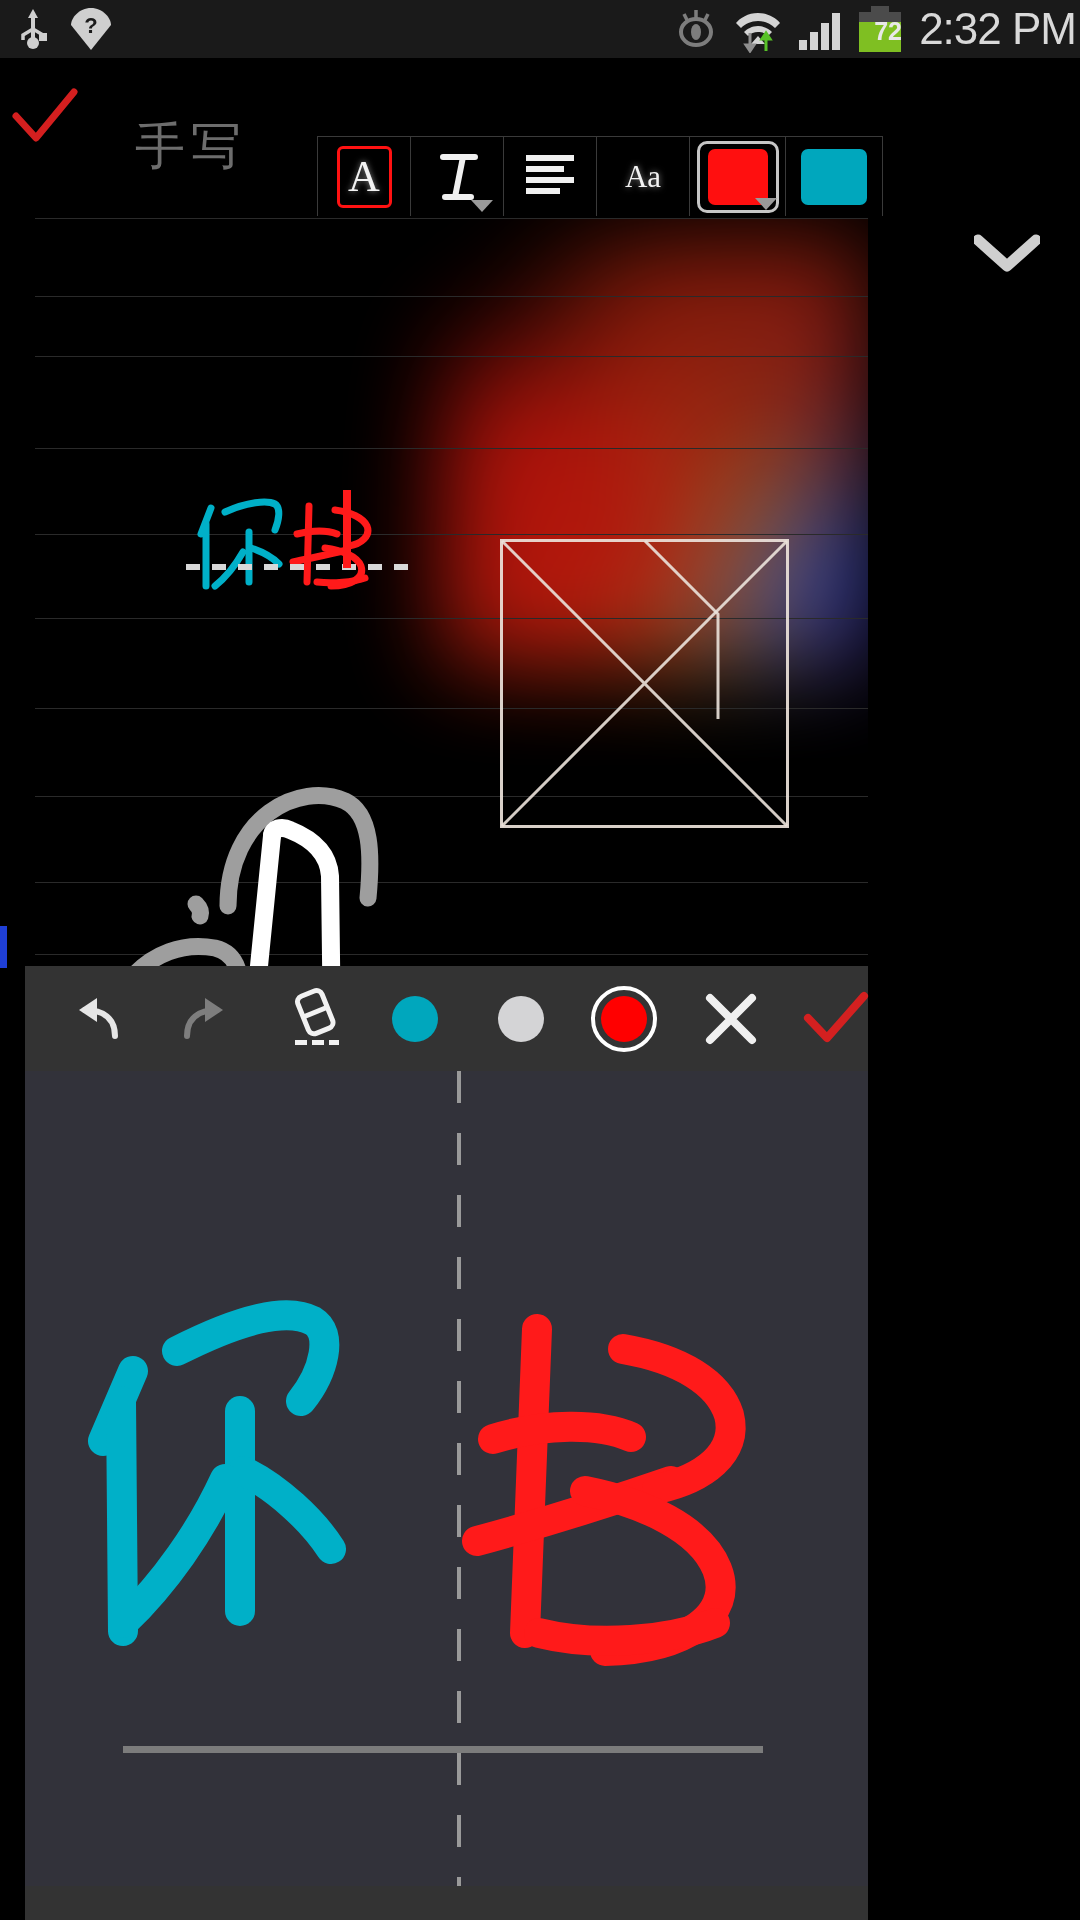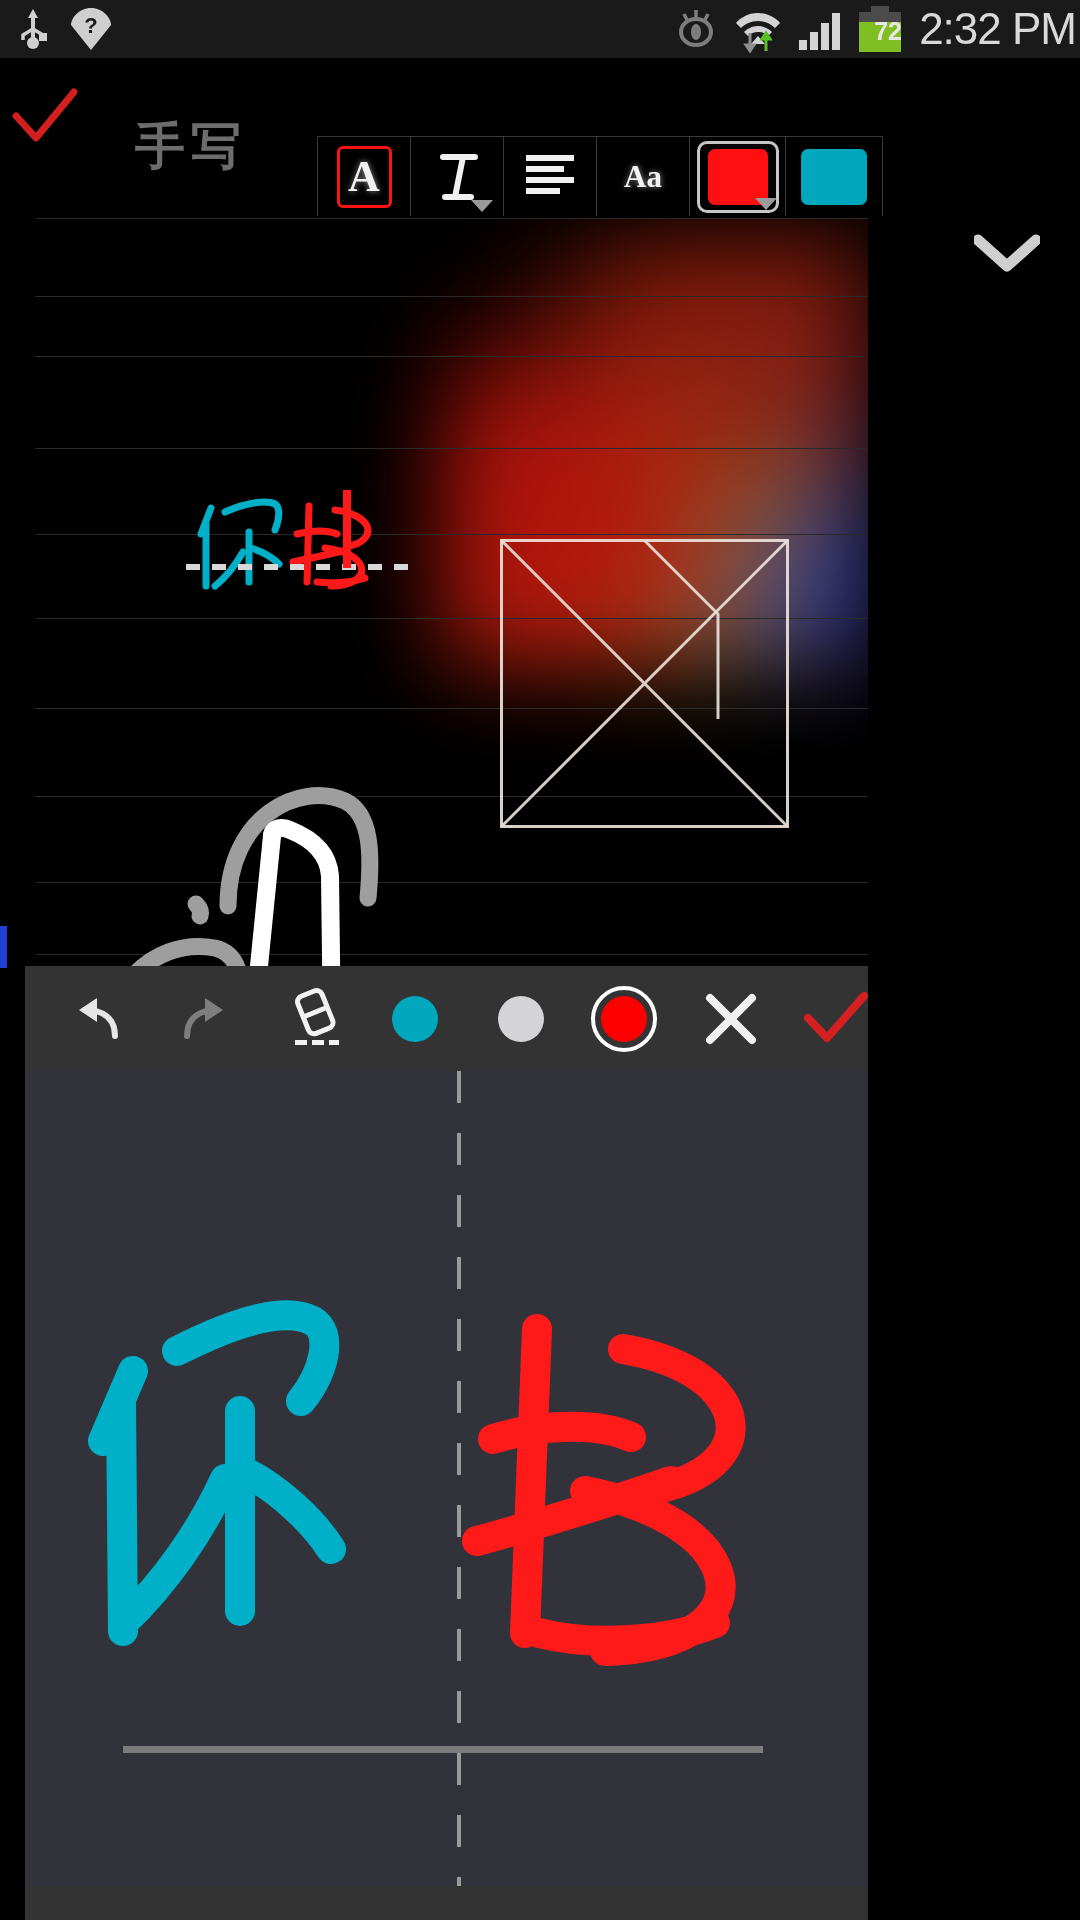--- a/index.html
+++ b/index.html
@@ -16,21 +16,21 @@
           font-family:"Liberation Sans", sans-serif; padding-left:4px;}
   #battery{ position:relative; width:42px; height:46px; }
   #battery .shell{ position:absolute; left:0; top:6px; width:42px; height:40px;
                    background:#4b4b4b; }
   .batt-cap{ position:absolute; left:12px; top:0px; width:18px; height:8px; background:#4b4b4b;}
   #battery .fill{ position:absolute; left:0; bottom:0; width:42px; height:30px; background:#7fbf22;}
   #battery .num{ position:absolute; left:0; top:8px; width:42px; text-align:center;
                  color:#e8e8e8; font-size:25px; font-weight:bold; line-height:34px;margin-left:8px;}
 
   
-  #apptoolbar{ position:absolute; left:0; top:58px; width:1080px; height:117px; background:#000;font-weight:bold;}
+  #apptoolbar{ position:absolute; left:0; top:58px; width:1080px; height:117px; background:#000;}
   #confirm-check{ position:absolute; left:10px; top:24px; width:70px; height:70px; }
   #app-title{ position:absolute; left:135px; top:88px; transform:translateY(-50%);
               color:#6d6d6d; font-size:50px; letter-spacing:6px;
               font-family:"DejaVu Sans", sans-serif; }
   #toolgroup{ position:absolute; left:317px; top:78px; height:80px;
               display:flex; border:1px solid #3a3a3a; border-bottom:none;}
   .tbtn{ width:93px; height:79px; border-right:1px solid #3a3a3a;
          position:relative; display:flex; align-items:center; justify-content:center; }
   .tbtn:last-child{ border-right:none; }
   .tglyph{ color:#f2f2f2; font-size:44px; line-height:1;

